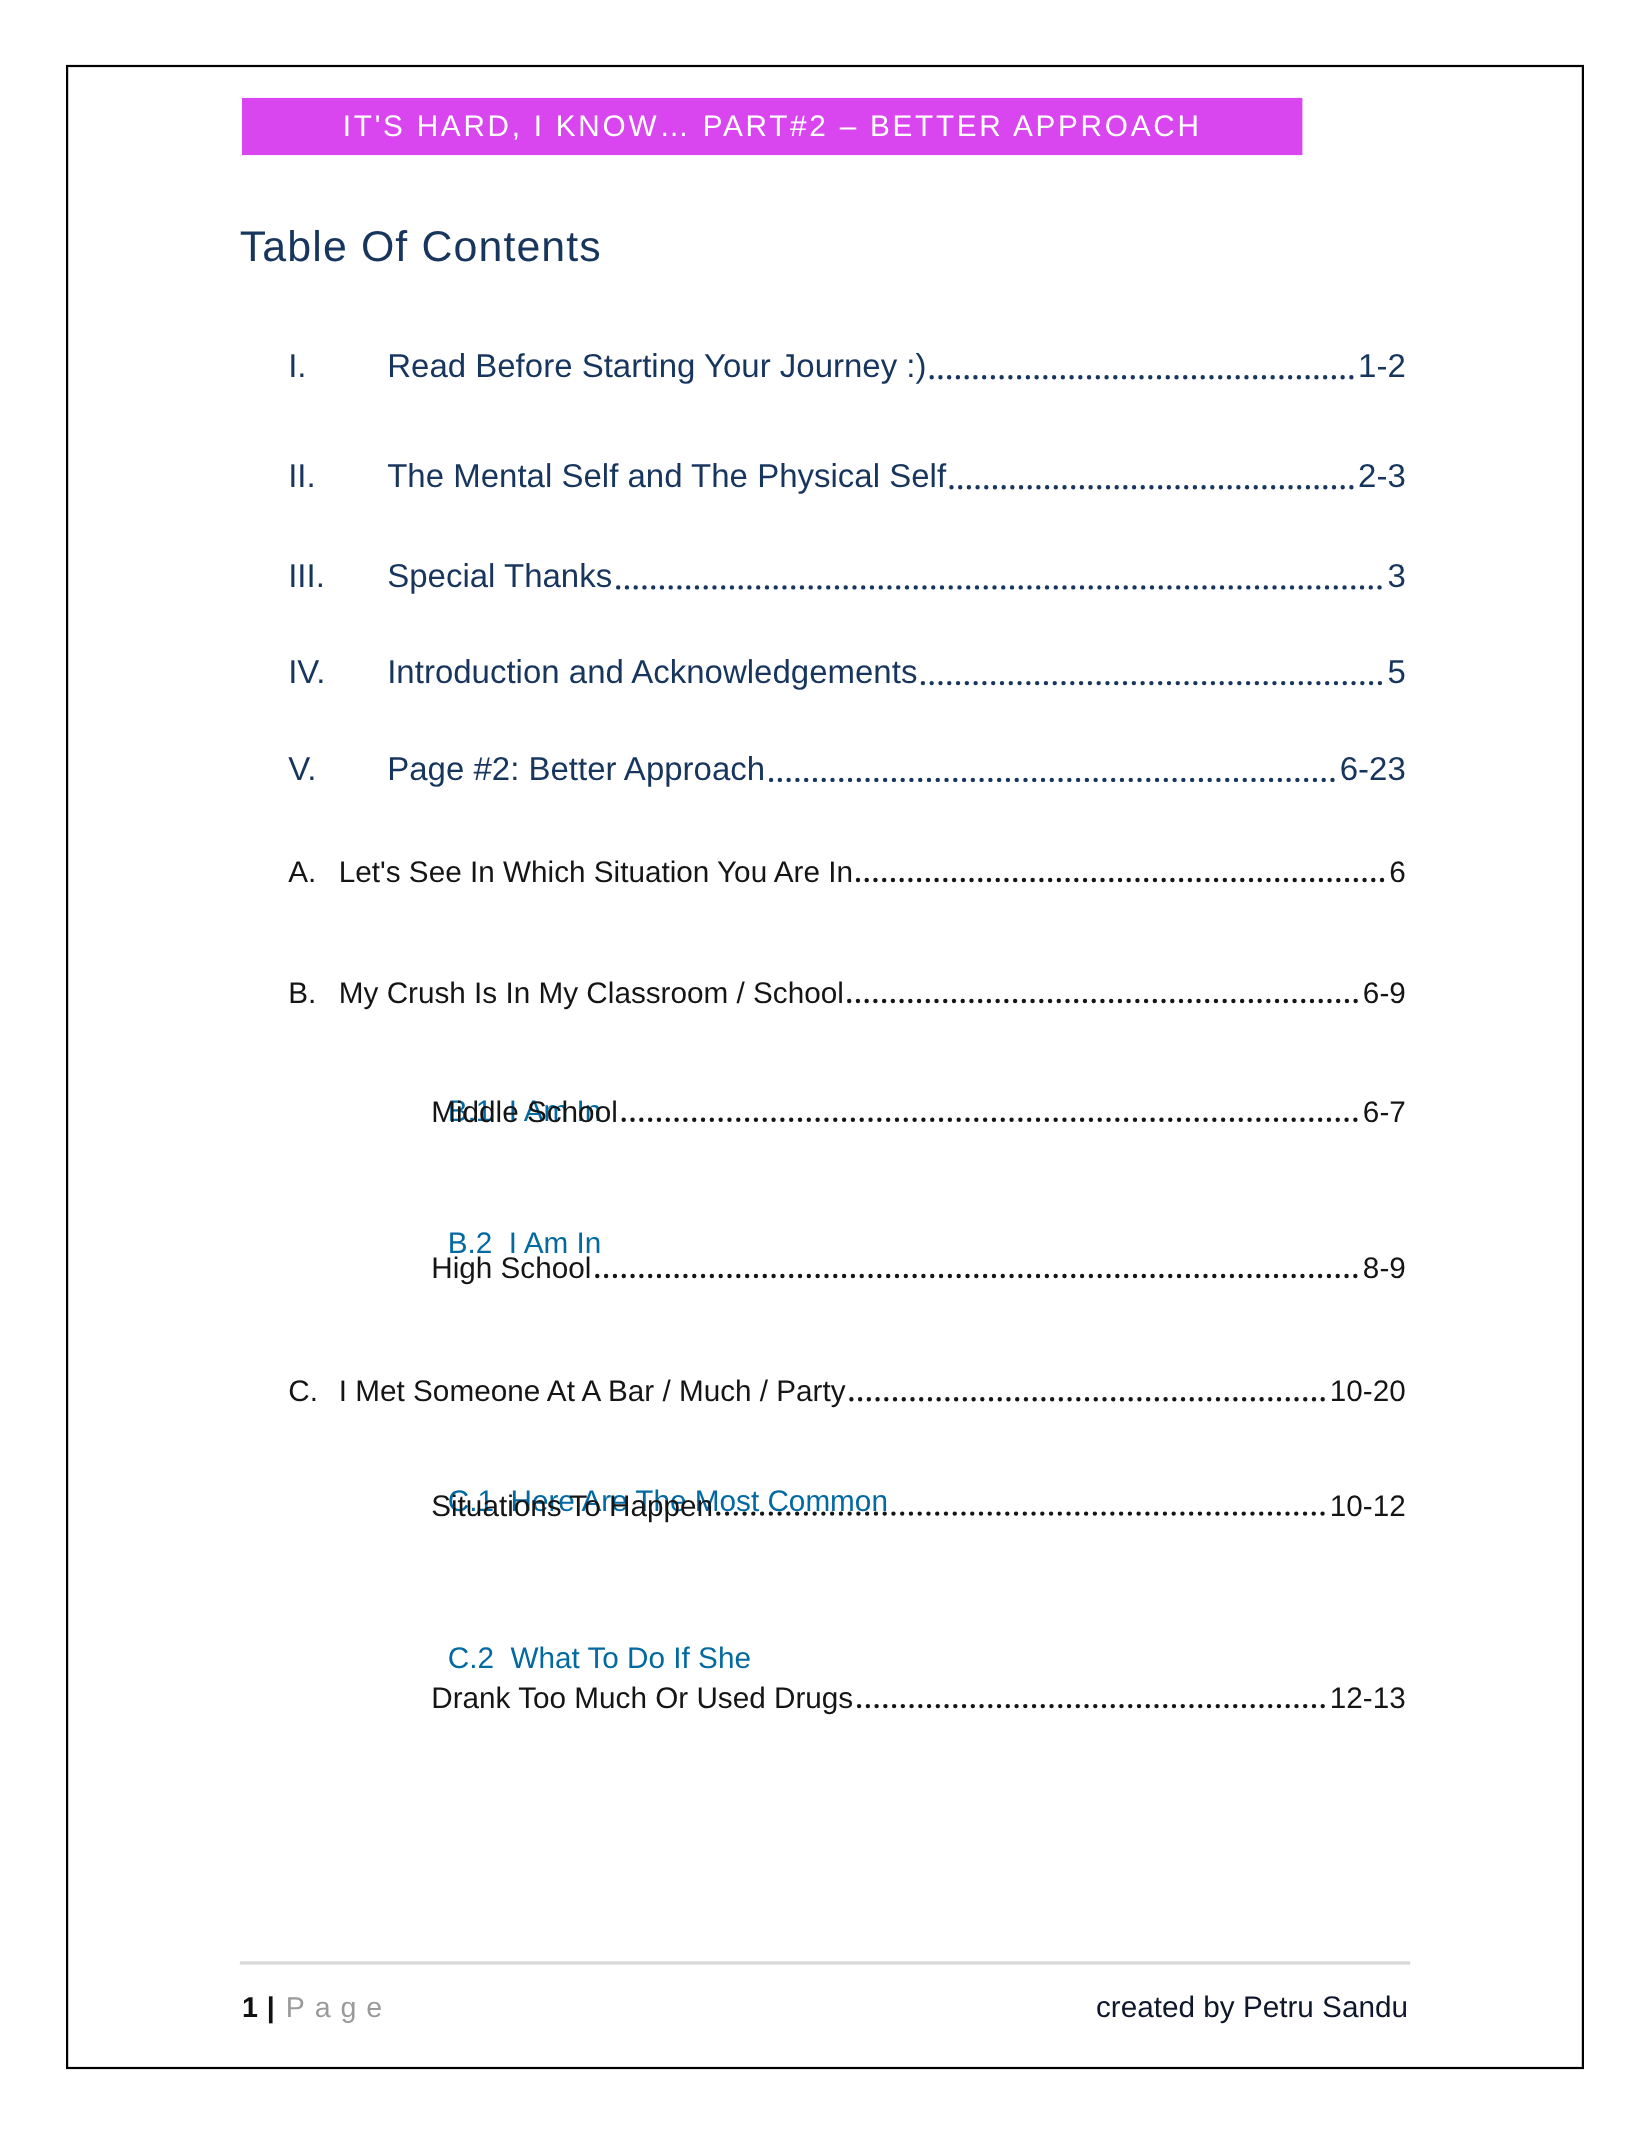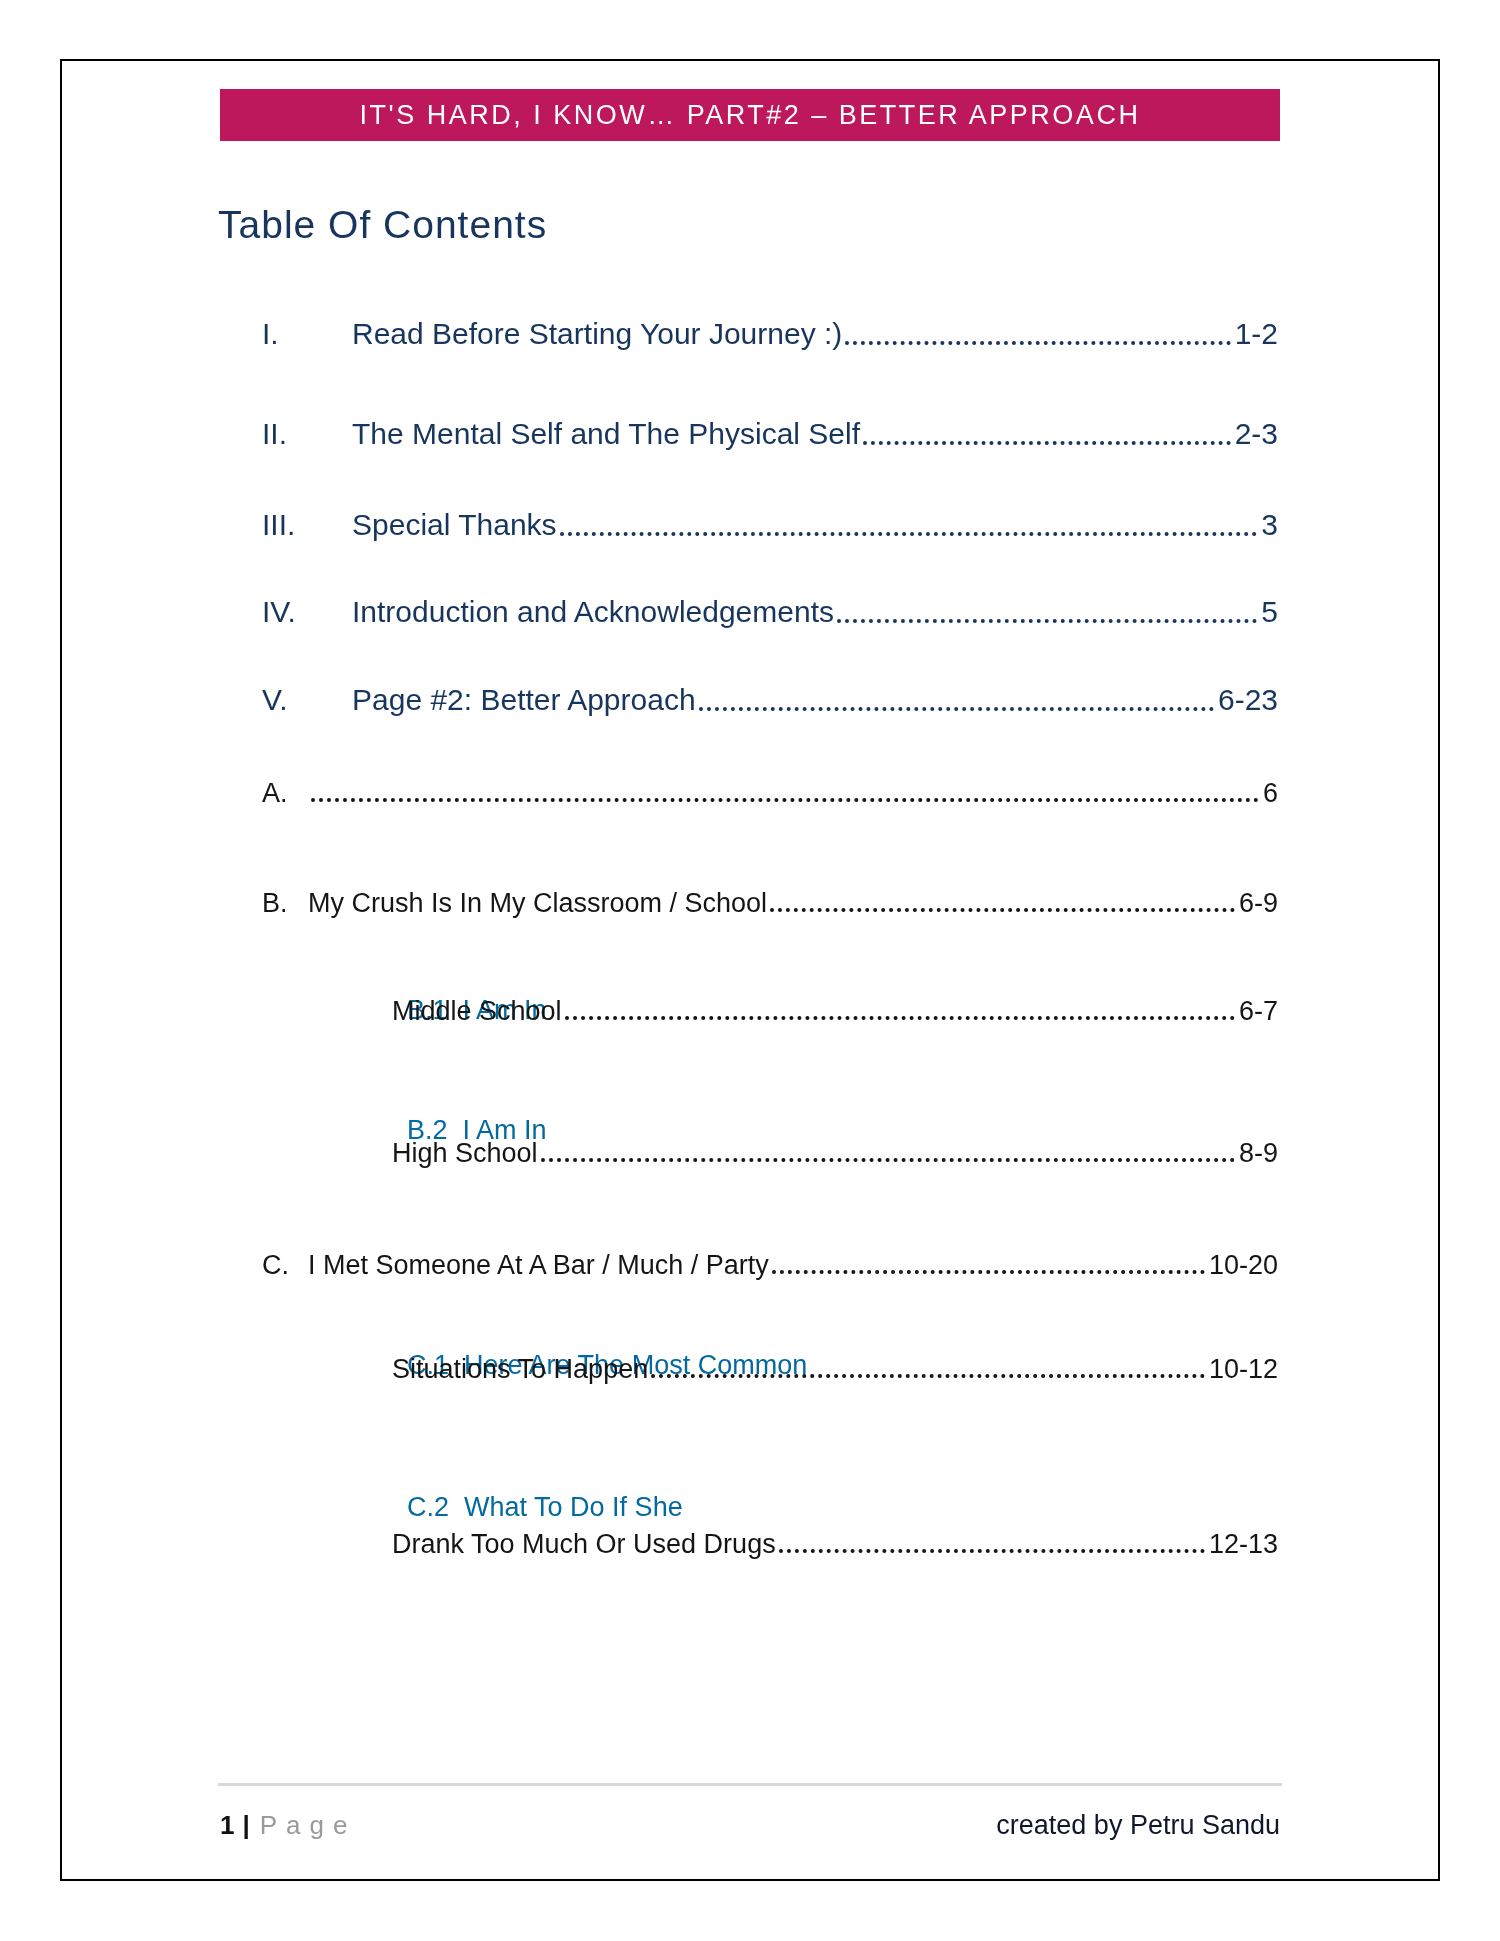--- a/index.html
+++ b/index.html
@@ -6,22 +6,22 @@
   body {
     width:1500px; height:1941px; position:relative; background:#ffffff;
     font-family:"Liberation Sans", sans-serif; color:#151515;
     -webkit-font-smoothing:antialiased;
   }
   .page-border {
     position:absolute; left:60px; top:59px; width:1376px; height:1818px;
     border:2px solid #000000;
   }
   .banner {
-    position:absolute; left:220px; top:89px; width:1060px; height:52px;
-    background:#be185d; color:#ffffff; display:flex; align-items:center; justify-content:center;
+    position:absolute; left:220px; top:89px; width:964px; height:52px;
+    background:#d946ef; color:#ffffff; display:flex; align-items:center; justify-content:center;
     font-size:27px; letter-spacing:2.5px; white-space:pre;
   }
   .toc-title {
     position:absolute; left:218px; top:203px;
     font-size:39px; color:#17355d; letter-spacing:1px;
   }
   .row {
     position:absolute; display:flex; align-items:flex-end; line-height:1.2; white-space:pre;
   }
   .roman { left:262px; width:1016px; color:#17355d; font-size:30px; }
@@ -73,21 +73,21 @@
   <span class="num">III.</span><span class="title">Special Thanks</span><span class="leader"></span><span class="pagenum">3</span>
 </div>
 <div class="row roman" style="top:594px;">
   <span class="num">IV.</span><span class="title">Introduction and Acknowledgements</span><span class="leader"></span><span class="pagenum">5</span>
 </div>
 <div class="row roman" style="top:682px;">
   <span class="num">V.</span><span class="title">Page #2: Better Approach</span><span class="leader"></span><span class="pagenum">6-23</span>
 </div>
 
 <div class="row letter" style="top:777px;">
-  <span class="num">A.</span><span class="leader"></span><span class="pagenum">6</span>
+  <span class="num">A.</span><span class="title">Let's See In Which Situation You Are In</span><span class="leader"></span><span class="pagenum">6</span>
 </div>
 <div class="row letter" style="top:887px;">
   <span class="num">B.</span><span class="title">My Crush Is In My Classroom / School</span><span class="leader"></span><span class="pagenum">6-9</span>
 </div>
 <div class="row letter" style="top:1249px;">
   <span class="num">C.</span><span class="title">I Met Someone At A Bar / Much / Party</span><span class="leader"></span><span class="pagenum">10-20</span>
 </div>
 
 <div class="subline1" style="top:962px;">
   <span class="lbl">B.1</span><span>I Am In</span>

